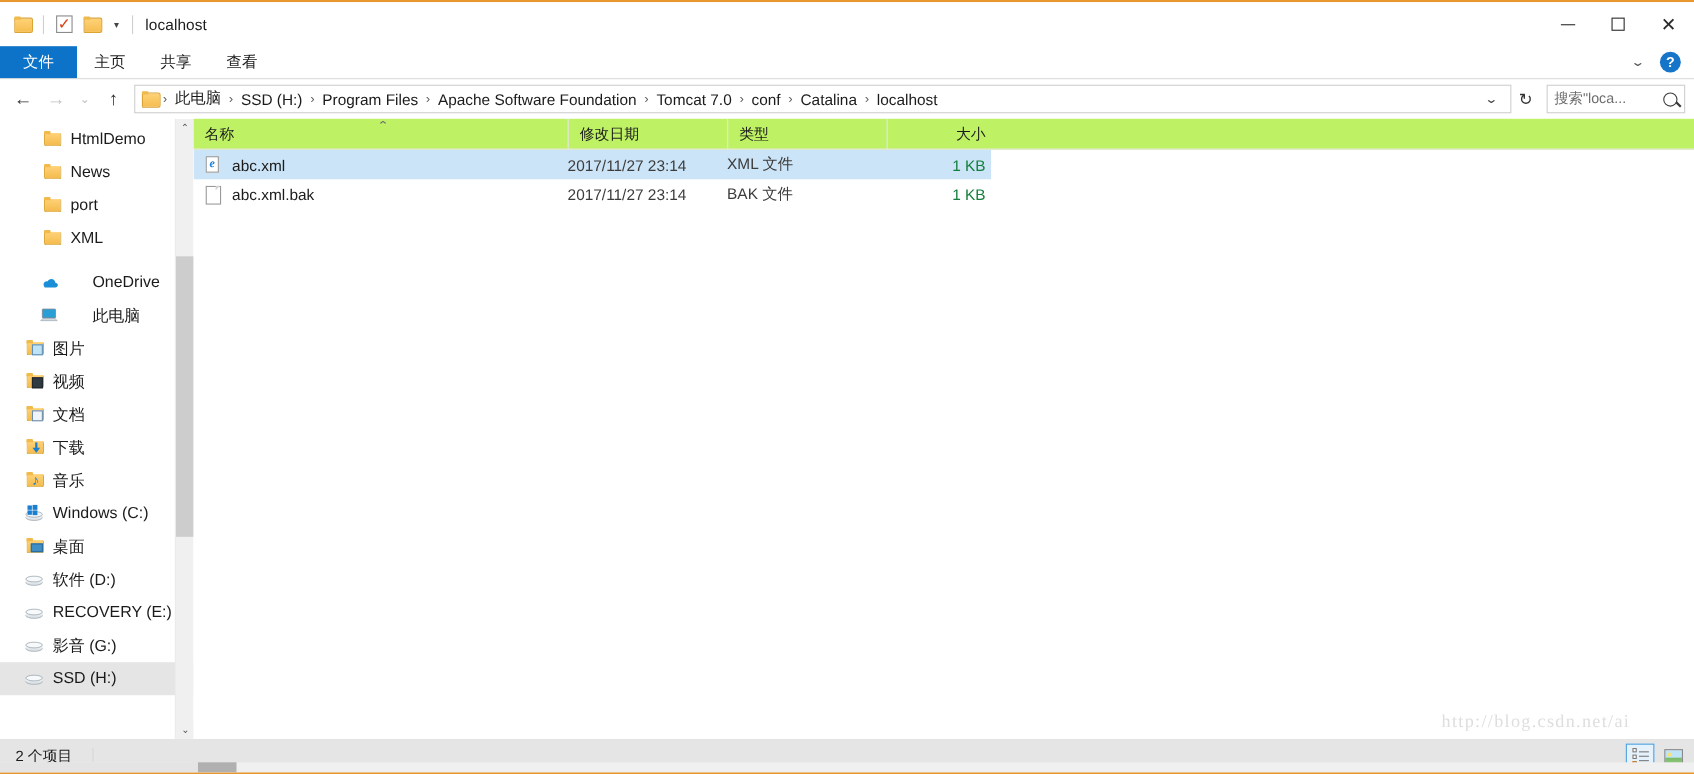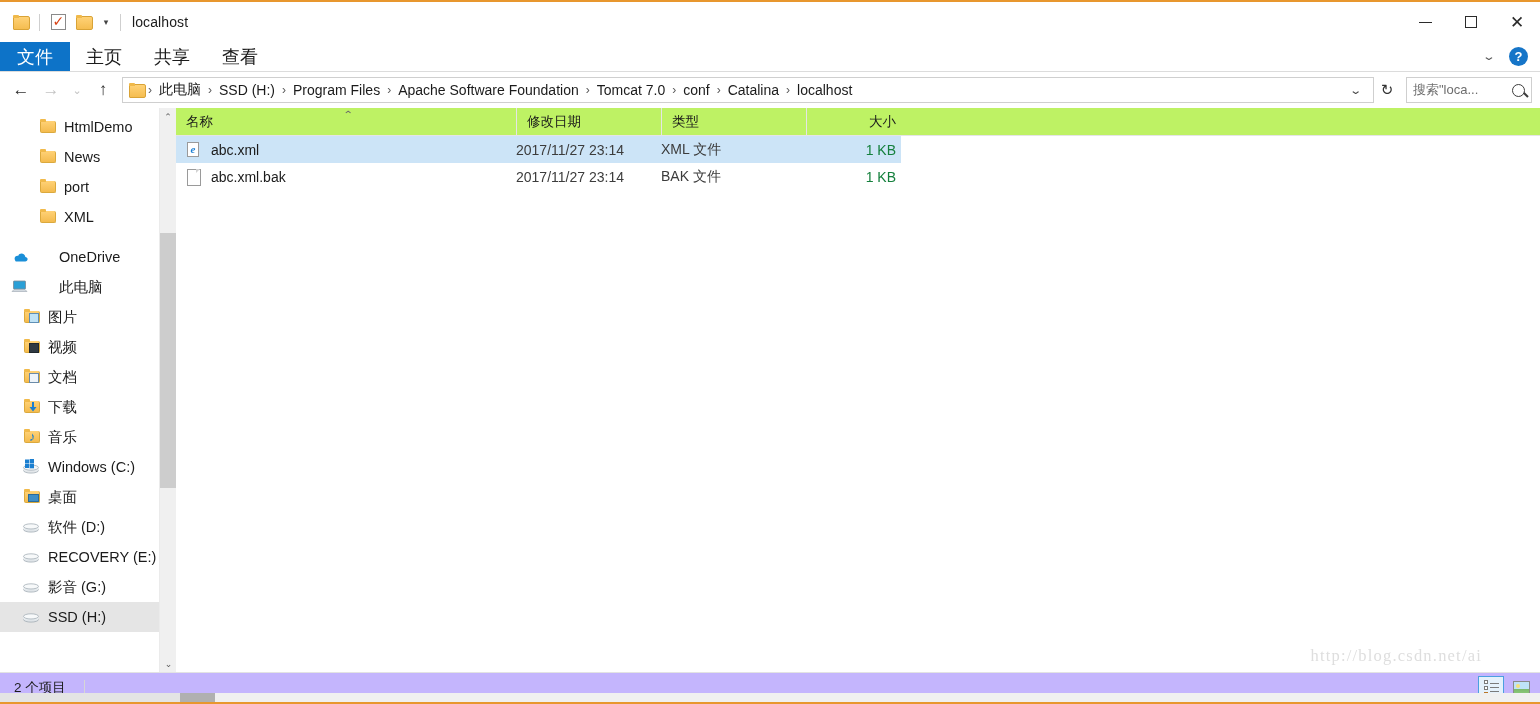--- a/index.html
+++ b/index.html
@@ -86,21 +86,21 @@
   
   .ribbon {
     height: 30px; flex: 0 0 30px;
     display: flex; align-items: stretch;
     border-bottom: 1px solid #dcdcdc;
     background: #ffffff;
     position: relative;
   }
   .tab {
     display: flex; align-items: center; justify-content: center;
-    font-size: 18px; color: #1b1b1b;
+    font-size: 14px; color: #1b1b1b;
     padding: 0 16px; min-width: 48px;
     cursor: default;
   }
   .tab.file {
     background: #0d73c8; color: #ffffff;
     width: 70px; padding: 0;
   }
   .ribbon-right {
     margin-left: auto; display: flex; align-items: center; gap: 10px;
     padding-right: 12px;
@@ -175,21 +175,21 @@
     background: #ffffff; overflow: hidden;
   }
   .nav-inner { padding-top: 4px; }
   .nav-item {
     height: 30px; display: flex; align-items: center;
     font-size: 14.5px; color: #1b1b1b; padding-left: 10px; gap: 8px;
     white-space: nowrap;
   }
   .nav-item.indent1 { padding-left: 38px; }
   .nav-item.indent2 { padding-left: 22px; }
-  .nav-item.root { padding-left: 11px; gap: 30px; }
+  .nav-item.root { padding-left: 36px; gap: 30px; }
   .nav-item.selectedrow { background: #e5e5e5; }
   .nav-spacer { height: 10px; }
 
   .ic { width: 18px; height: 18px; flex: none; position: relative; }
   .ic-folder::before {
     content: ""; position: absolute; left: 2px; top: 3px;
     width: 14px; height: 11px; border-radius: 0 2px 2px 2px;
     background: linear-gradient(#ffd277, #f4bb4e);
     border: 1px solid #dba93c; border-top: none;
   }
@@ -269,21 +269,21 @@
   .watermark {
     position: absolute; right: 58px; bottom: 6px;
     font-family: "Liberation Serif", "DejaVu Serif", serif;
     font-size: 16.5px; color: #dedede; letter-spacing: 1.2px;
     white-space: nowrap; user-select: none;
   }
 
   
   .statusbar {
     height: 30px; flex: 0 0 30px; display: flex; align-items: center;
-    border-top: 1px solid #e3e3e3; background: #c4b5fd; position: relative;
+    border-top: 1px solid #e3e3e3; background: #e5e5e5; position: relative;
     padding-left: 14px;
   }
   .status-text { font-size: 13.5px; color: #1b1b1b; }
   .status-div { width: 1px; height: 16px; background: #d6d6d6; margin-left: 18px; }
   .viewbtns {
     position: absolute; right: 6px; top: 3px; display: flex; gap: 4px;
   }
   .viewbtn {
     width: 26px; height: 23px; display: flex; align-items: center;
     justify-content: center; border: 1px solid transparent;

